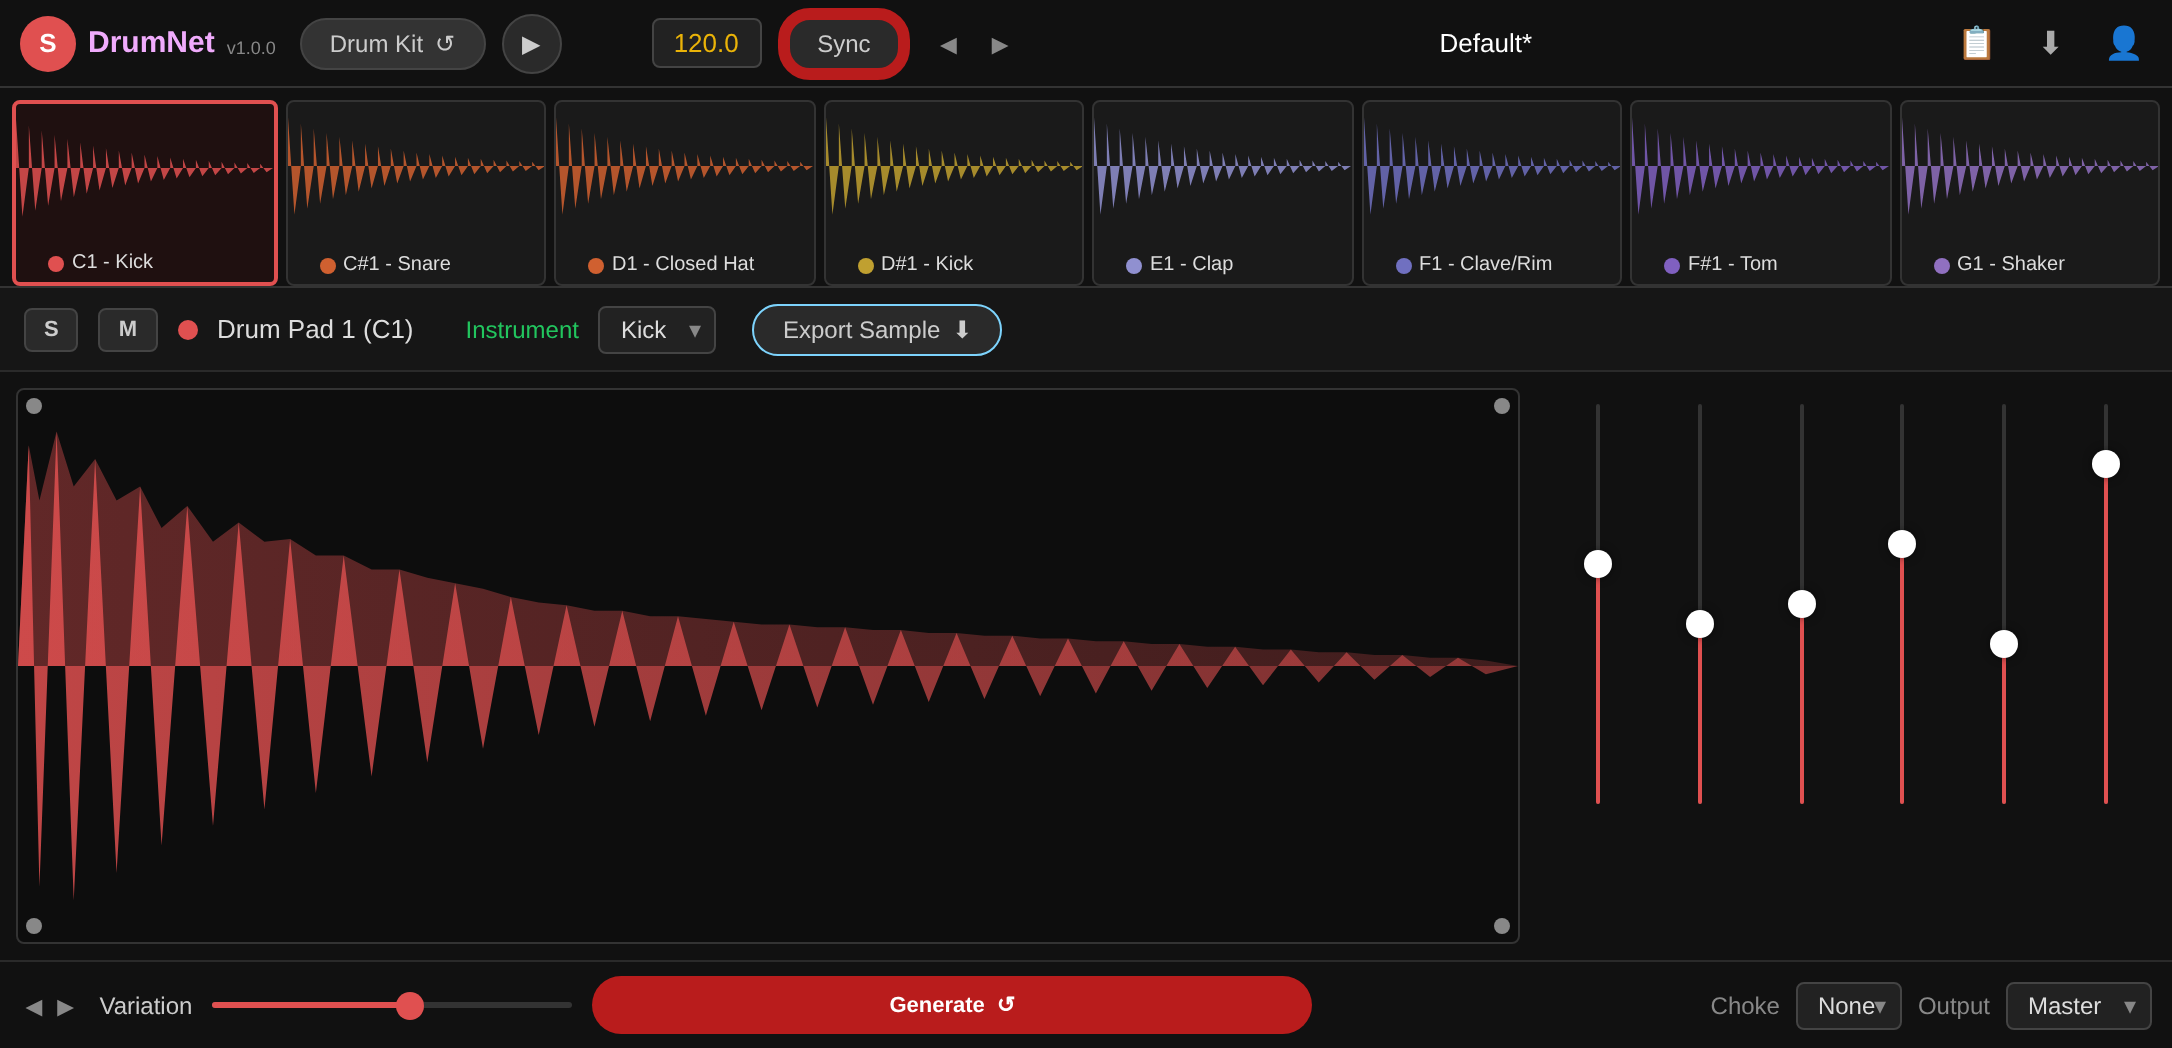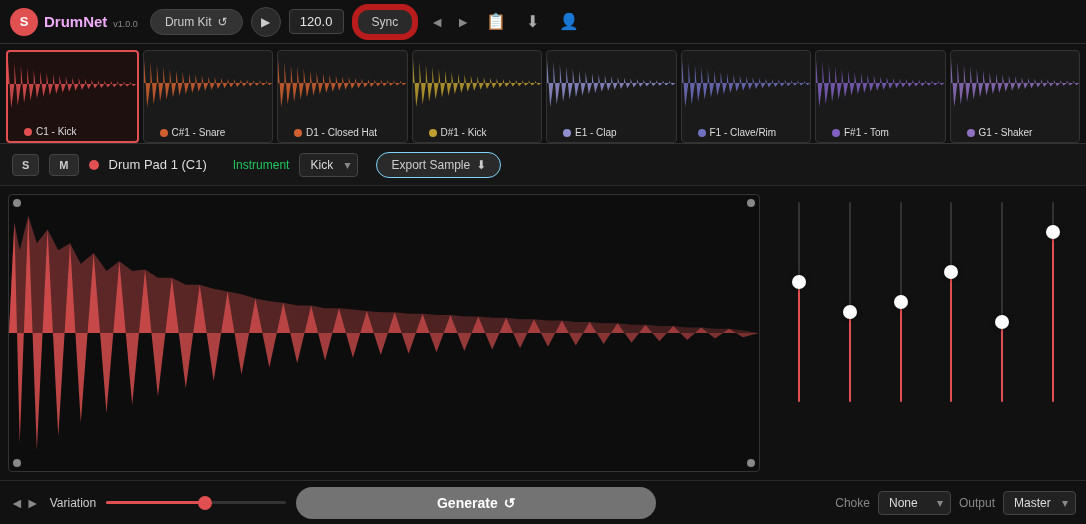--- a/index.html
+++ b/index.html
@@ -74,24 +74,25 @@
       align-items: center;
       justify-content: center;
       cursor: pointer;
       color: #ccc;
     }
     .bpm-display {
       background: #222;
       border: 1px solid #444;
       border-radius: 4px;
       padding: 4px 10px;
-      color: #e5e5e5;
+      color: #eab308;
       font-size: 13px;
       min-width: 55px;
       text-align: center;
+      margin-left: 37px;
     }
     .sync-btn {
       background: #2a2a2a;
       border: 6px solid #b91c1c;
       border-radius: 16px;
       color: #ccc;
       padding: 5px 14px;
       cursor: pointer;
       font-size: 12px;
     }
@@ -371,26 +372,26 @@
       background: #e05050;
       border-radius: 50%;
       position: absolute;
       top: 50%;
       left: 55%;
       transform: translate(-50%, -50%);
       cursor: grab;
     }
     .generate-btn {
       flex: 1;
-      background: #737373;
+      background: #b91c1c;
       border: none;
       border-radius: 20px;
       color: #fff;
       padding: 8px 20px;
-      font-size: 14px;
+      font-size: 11px;
       cursor: pointer;
       font-weight: bold;
       display: flex;
       align-items: center;
       justify-content: center;
       gap: 6px;
       max-width: 360px;
     }
     .choke-section {
       display: flex;
@@ -400,21 +401,21 @@
     }
     .choke-label {
       color: #888;
       font-size: 12px;
     }
     .choke-select {
       background: #222;
       border: 1px solid #444;
       border-radius: 4px;
       color: #ddd;
-      padding: 4px 32px 4px 10px;
+      padding: 4px 12px 4px 10px;
       font-size: 12px;
       appearance: none;
       cursor: pointer;
     }
     .output-label {
       color: #888;
       font-size: 12px;
     }
     .output-select {
       background: #222;
@@ -463,20 +464,21 @@
 
   <button class="sync-btn">
     <span>Sync</span>
   </button>
 
   <div class="nav-arrows">
     <button class="nav-arrow">◄</button>
     <button class="nav-arrow">►</button>
   </div>
 
+  <div class="preset-name">Default*</div>
 
   <div class="top-icons">
     <button class="top-icon-btn">📋</button>
     <button class="top-icon-btn">⬇</button>
     <button class="top-icon-btn">👤</button>
   </div>
 </div>
 
 <div class="pads-row">
 

